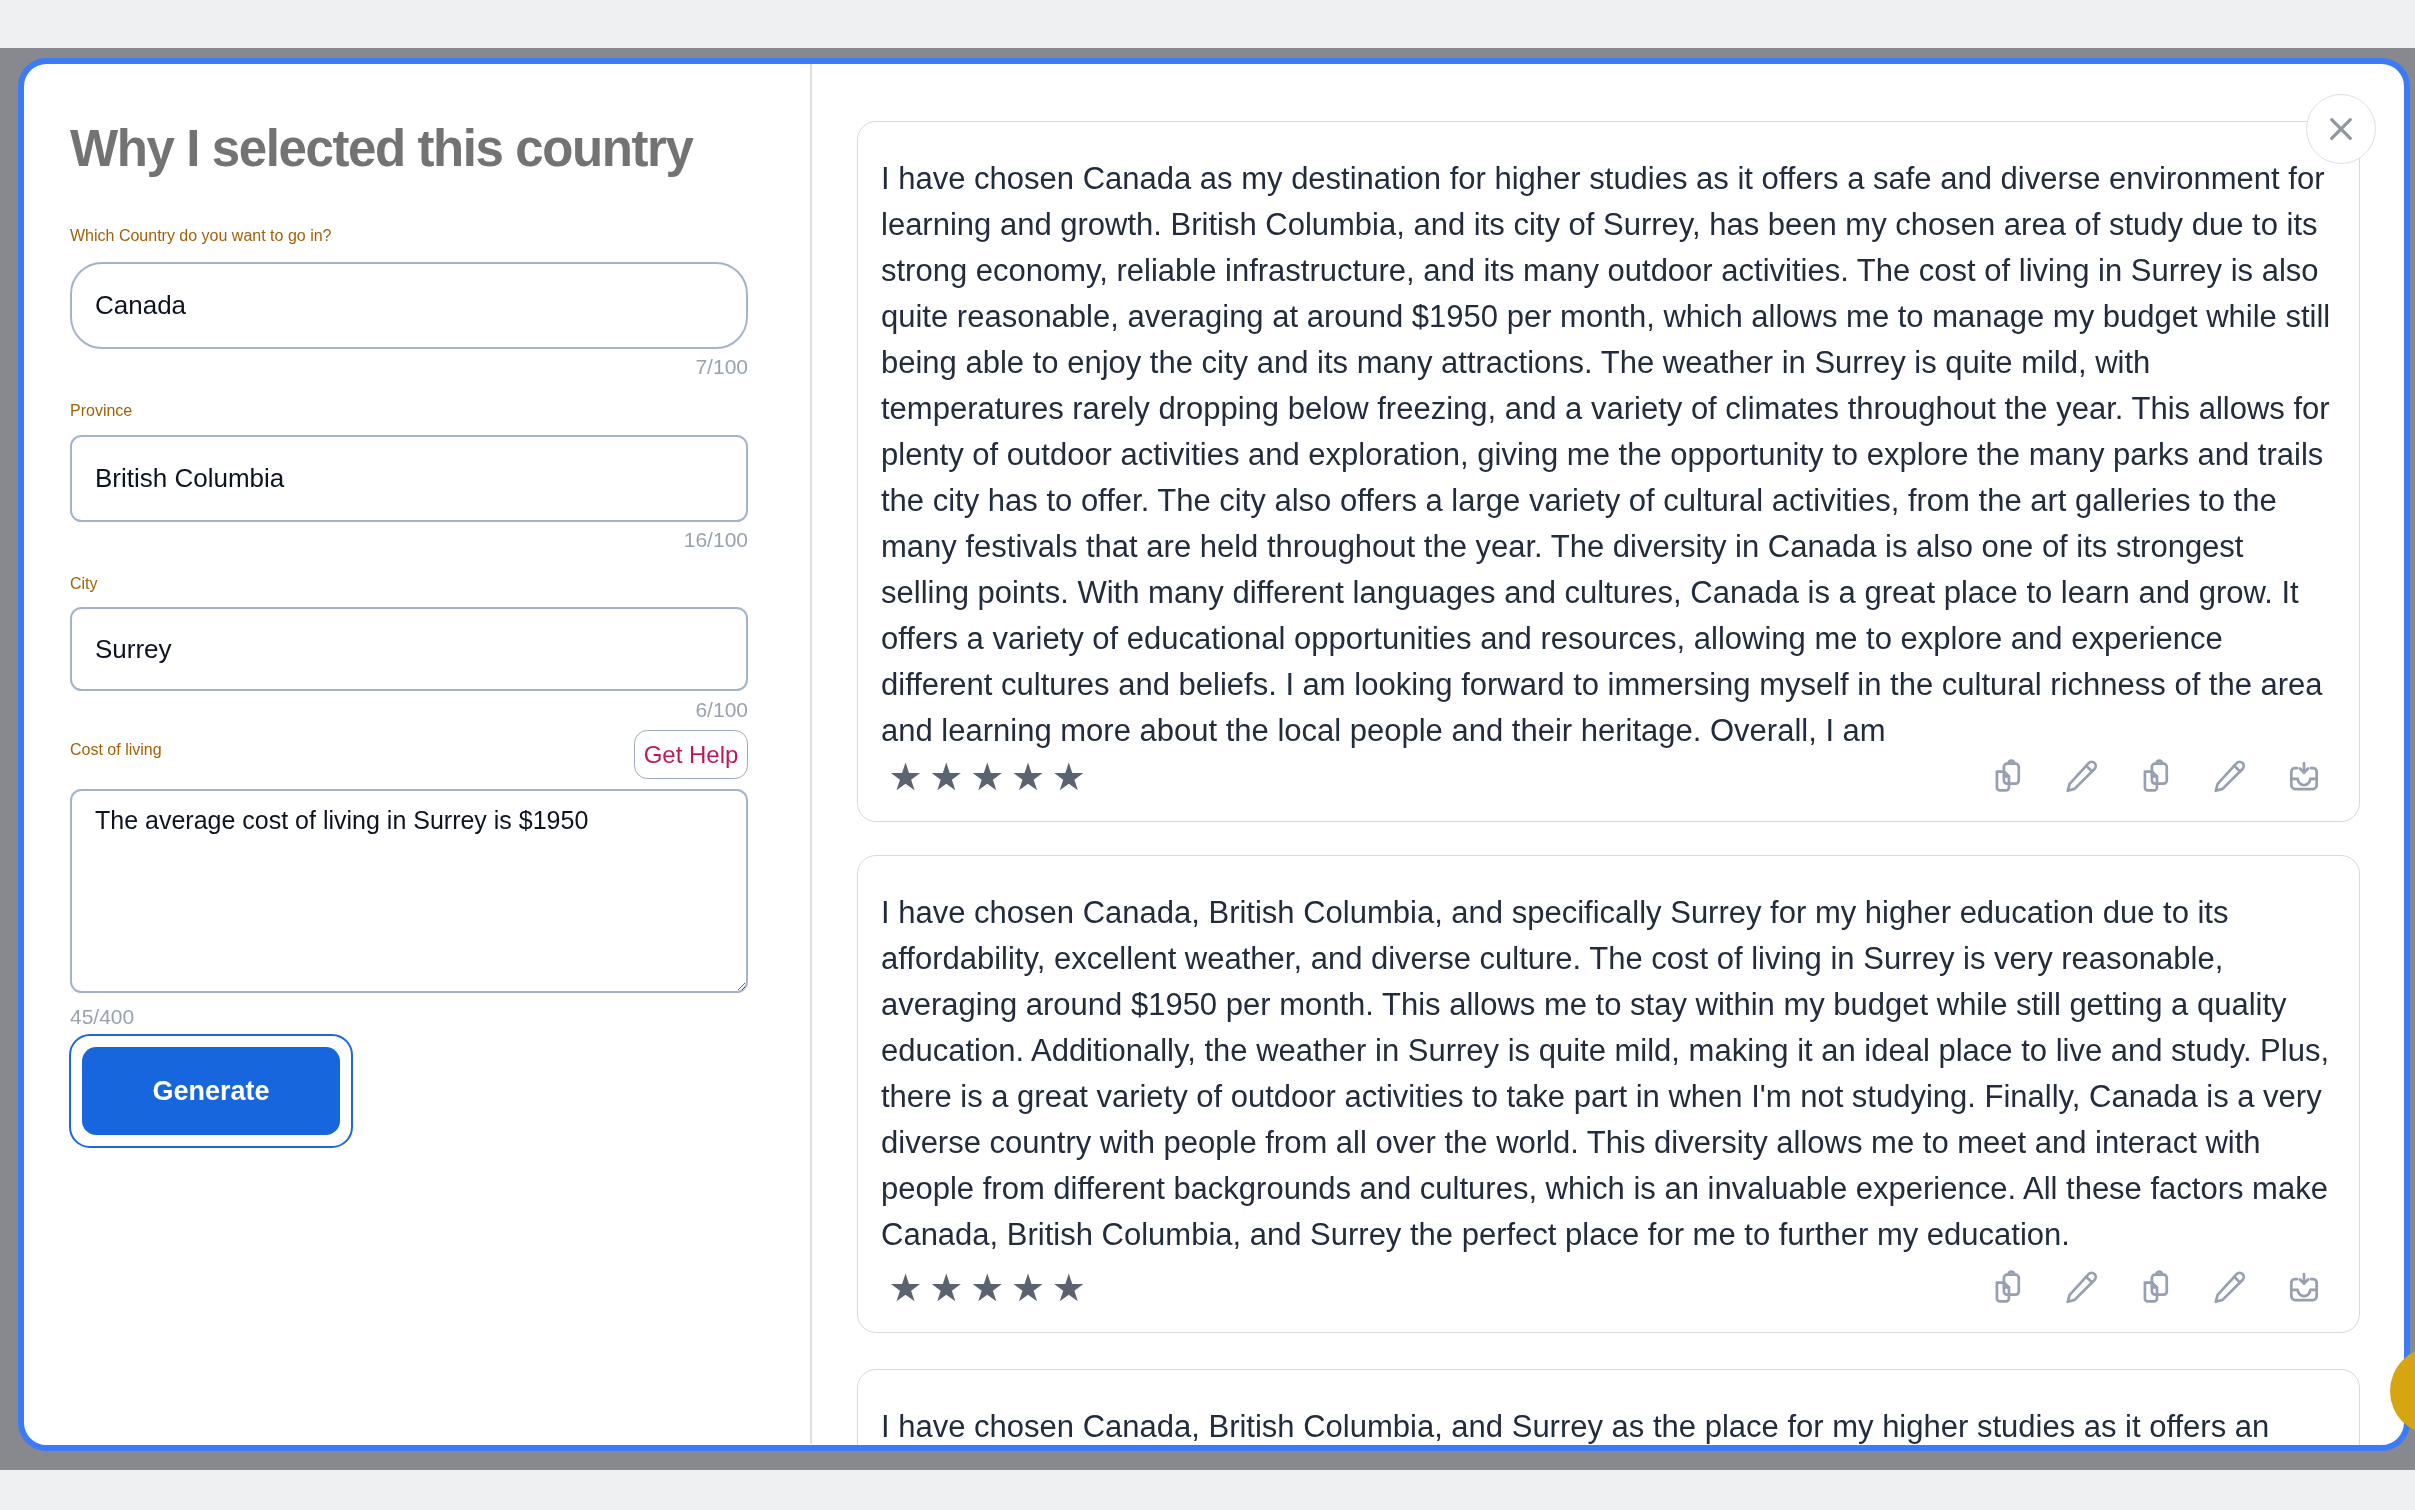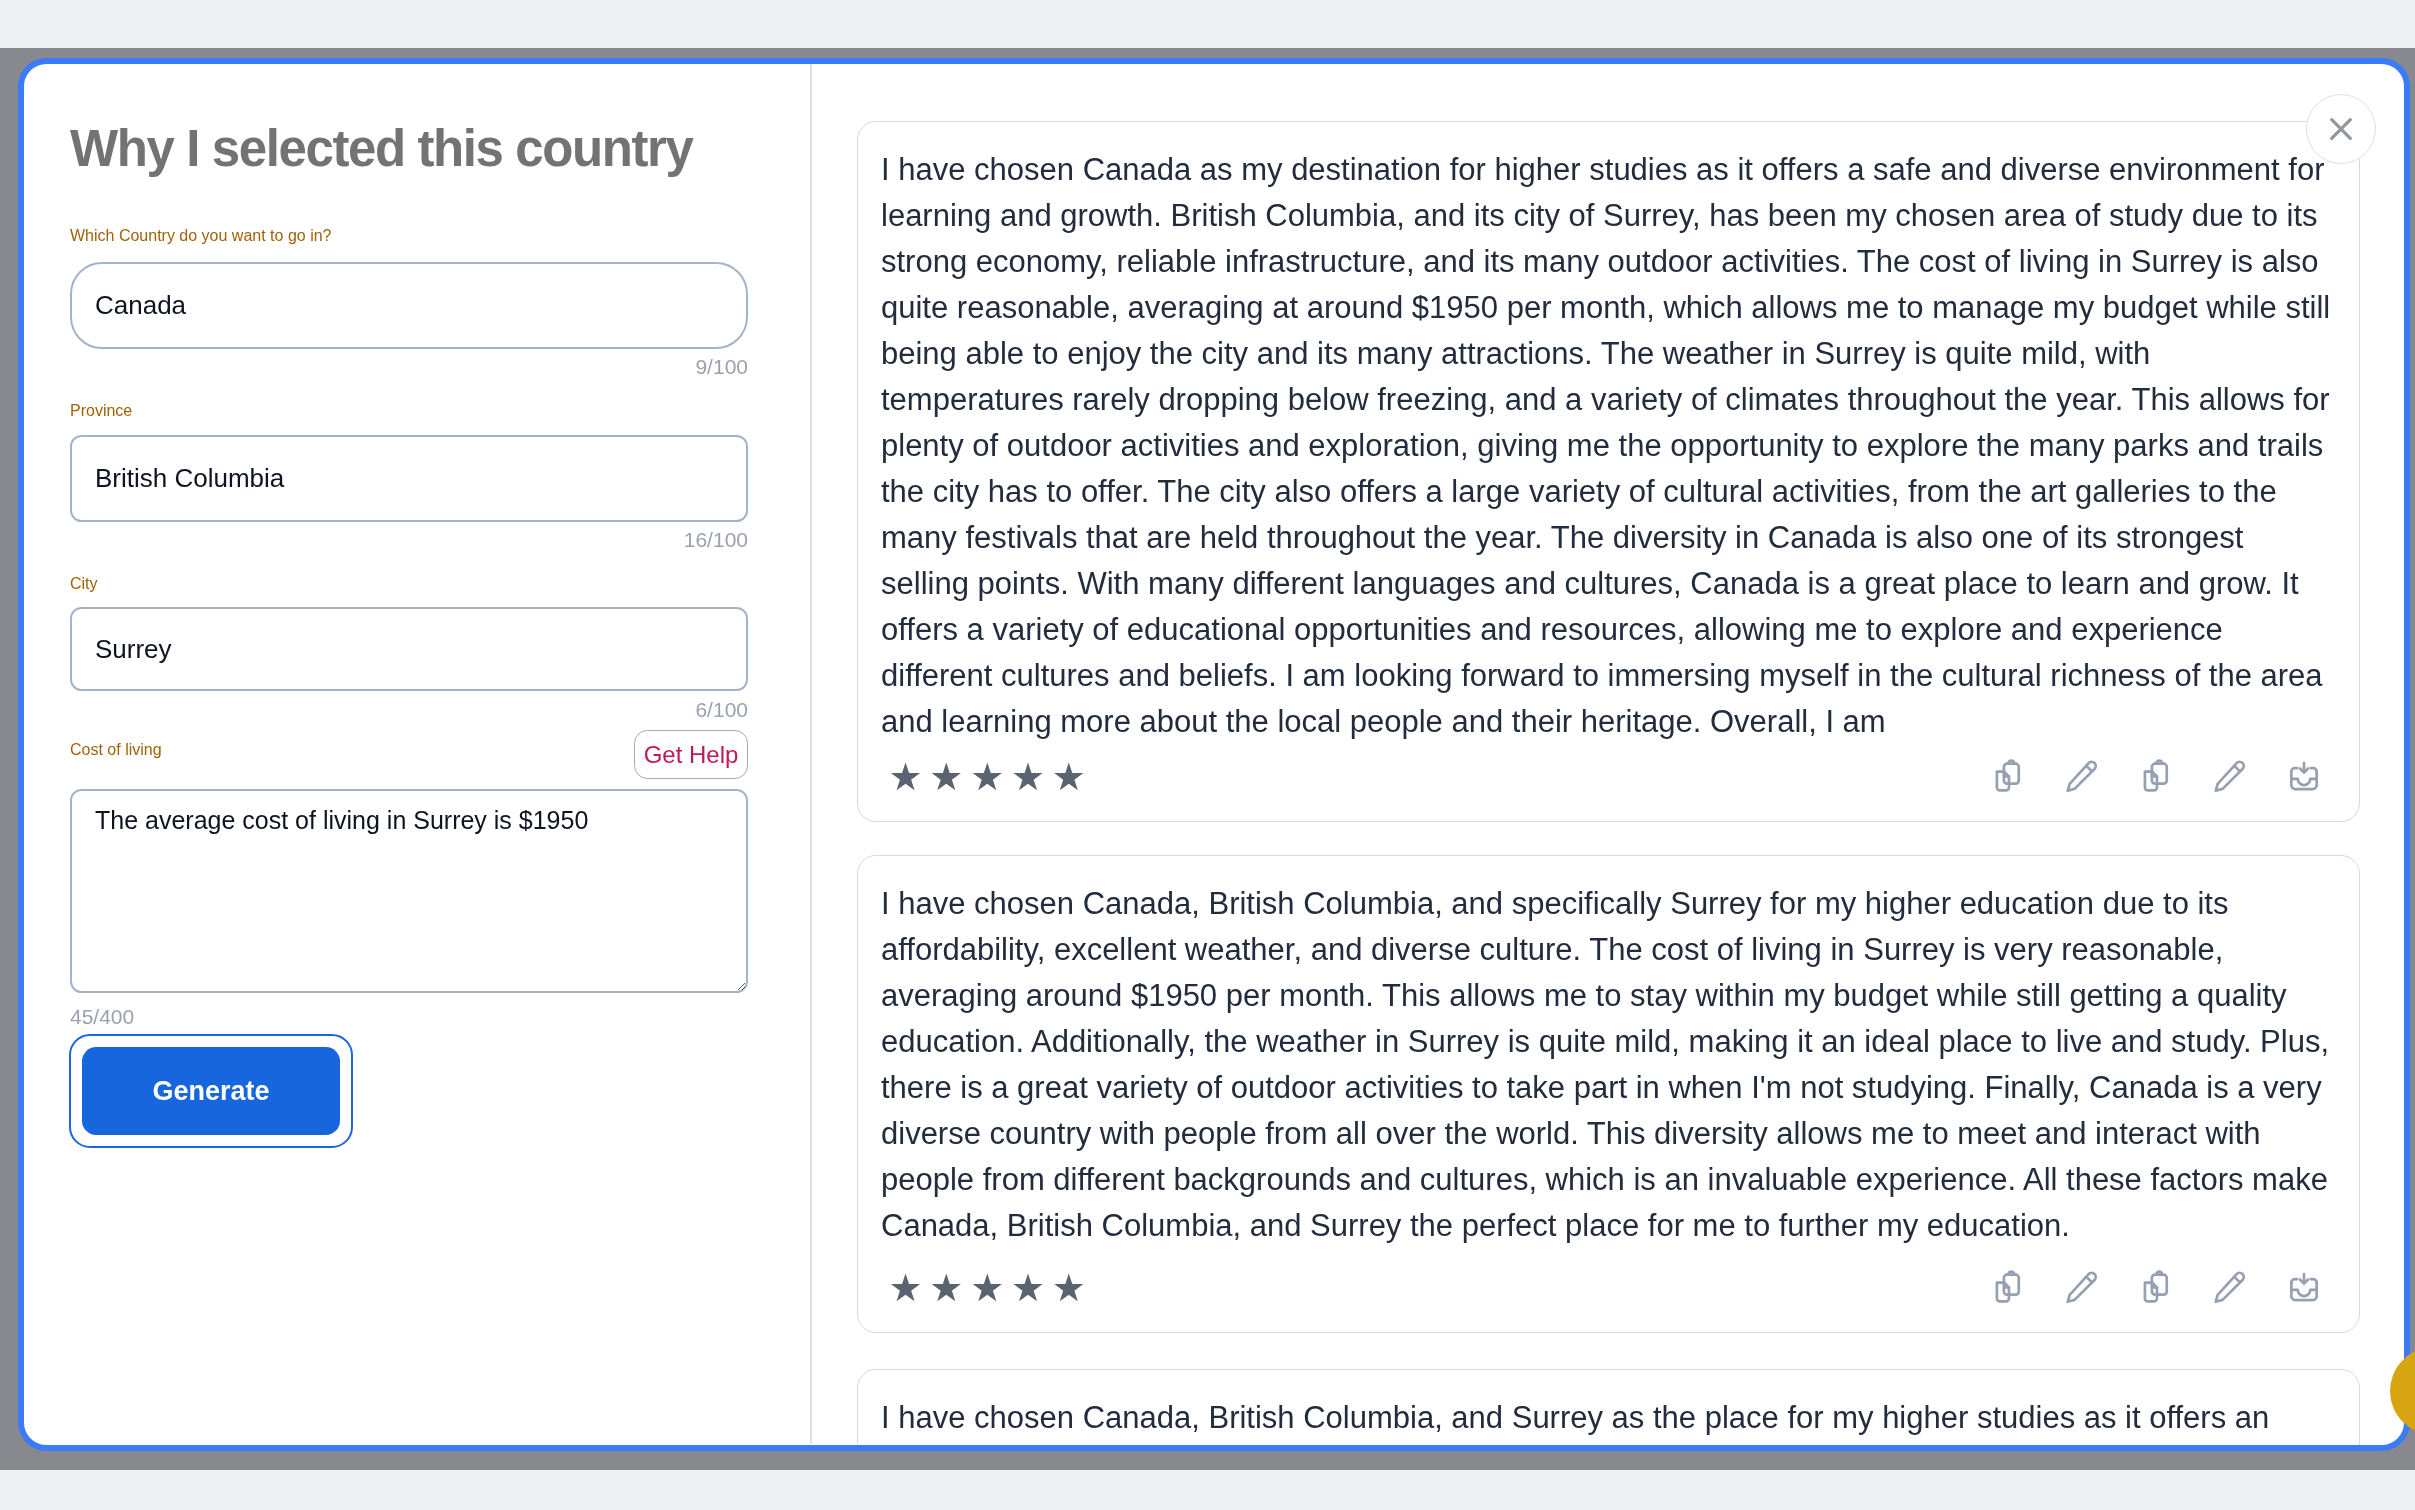--- a/index.html
+++ b/index.html
@@ -63,21 +63,21 @@
   .generate-btn {
     width:100%; height:100%;
     background:#1766dd; border:none; border-radius:14.3px;
     font-family:inherit; font-size:27px; font-weight:700; color:#ffffff;
     cursor:pointer;
   }
   
   .card {
     position:absolute; left:833px; width:1503px;
     background:#fff; border:1.9px solid #d3dae4; border-radius:19px;
-    padding:25px 23px 25px 23px;
+    padding:34px 23px 25px 23px;
     display:flex; flex-direction:column; justify-content:space-between;
   }
   .card-1 { top:57px;  height:701px; }
   .card-2 { top:791px; height:478px; }
   .card-3 { top:1305px; height:304px; justify-content:flex-start; }
   .card-text {
     font-size:31px; line-height:46px; color:#222c3c;
   }
   .card-footer {
     display:flex; justify-content:space-between; align-items:center;
@@ -113,21 +113,21 @@
 
 <div class="scrim"></div>
 
 <div class="modal">
 
   <div>
     <h1 class="form-title">Why I selected this country</h1>
 
     <div class="field-label" style="top:163px">Which Country do you want to go in?</div>
     <input class="text-input" style="top: 198px; border-radius: 32px;" type="text" value="Canada">
-    <div class="counter" style="top:291px">9/100</div>
+    <div class="counter" style="top:291px">7/100</div>
 
     <div class="field-label" style="top:338px">Province</div>
     <input class="text-input" style="top: 371px;" type="text" value="British Columbia">
     <div class="counter" style="top:464px">16/100</div>
 
     <div class="field-label" style="top:511px">City</div>
     <input class="text-input" style="top: 543px; height: 84px;" type="text" value="Surrey">
     <div class="counter" style="top:634px">6/100</div>
 
     <div class="field-label" style="top:677px">Cost of living</div>

